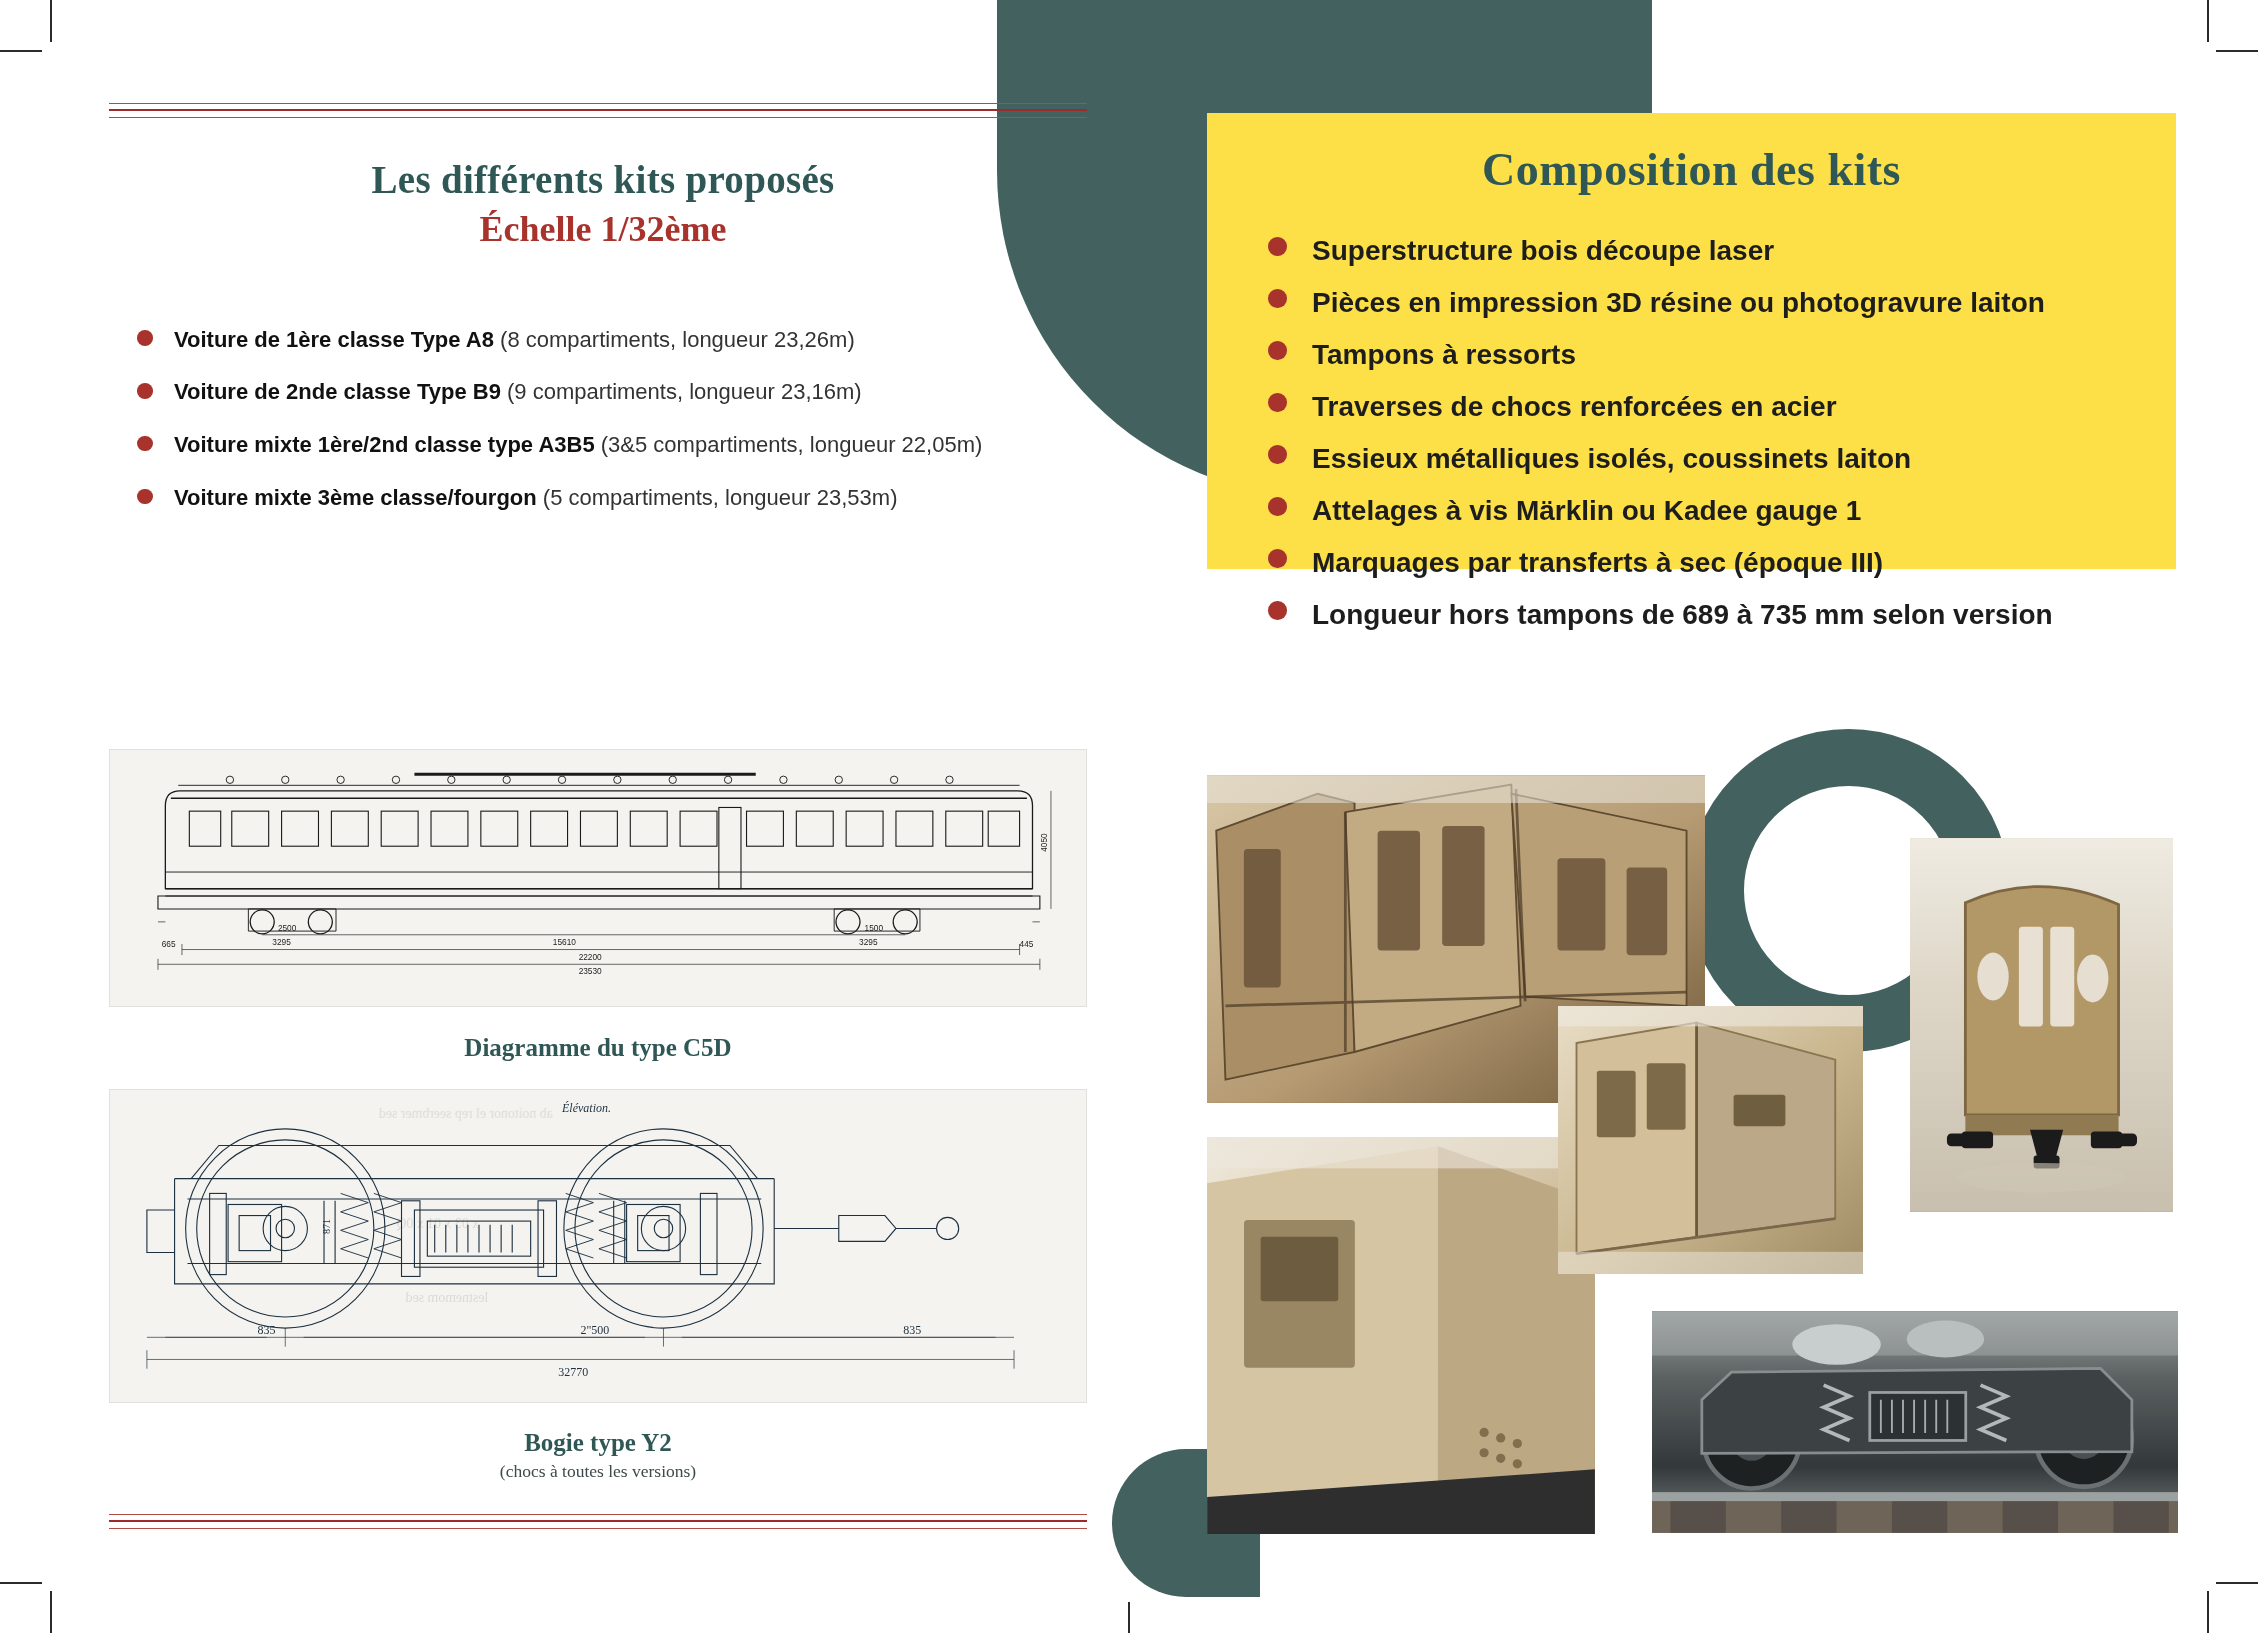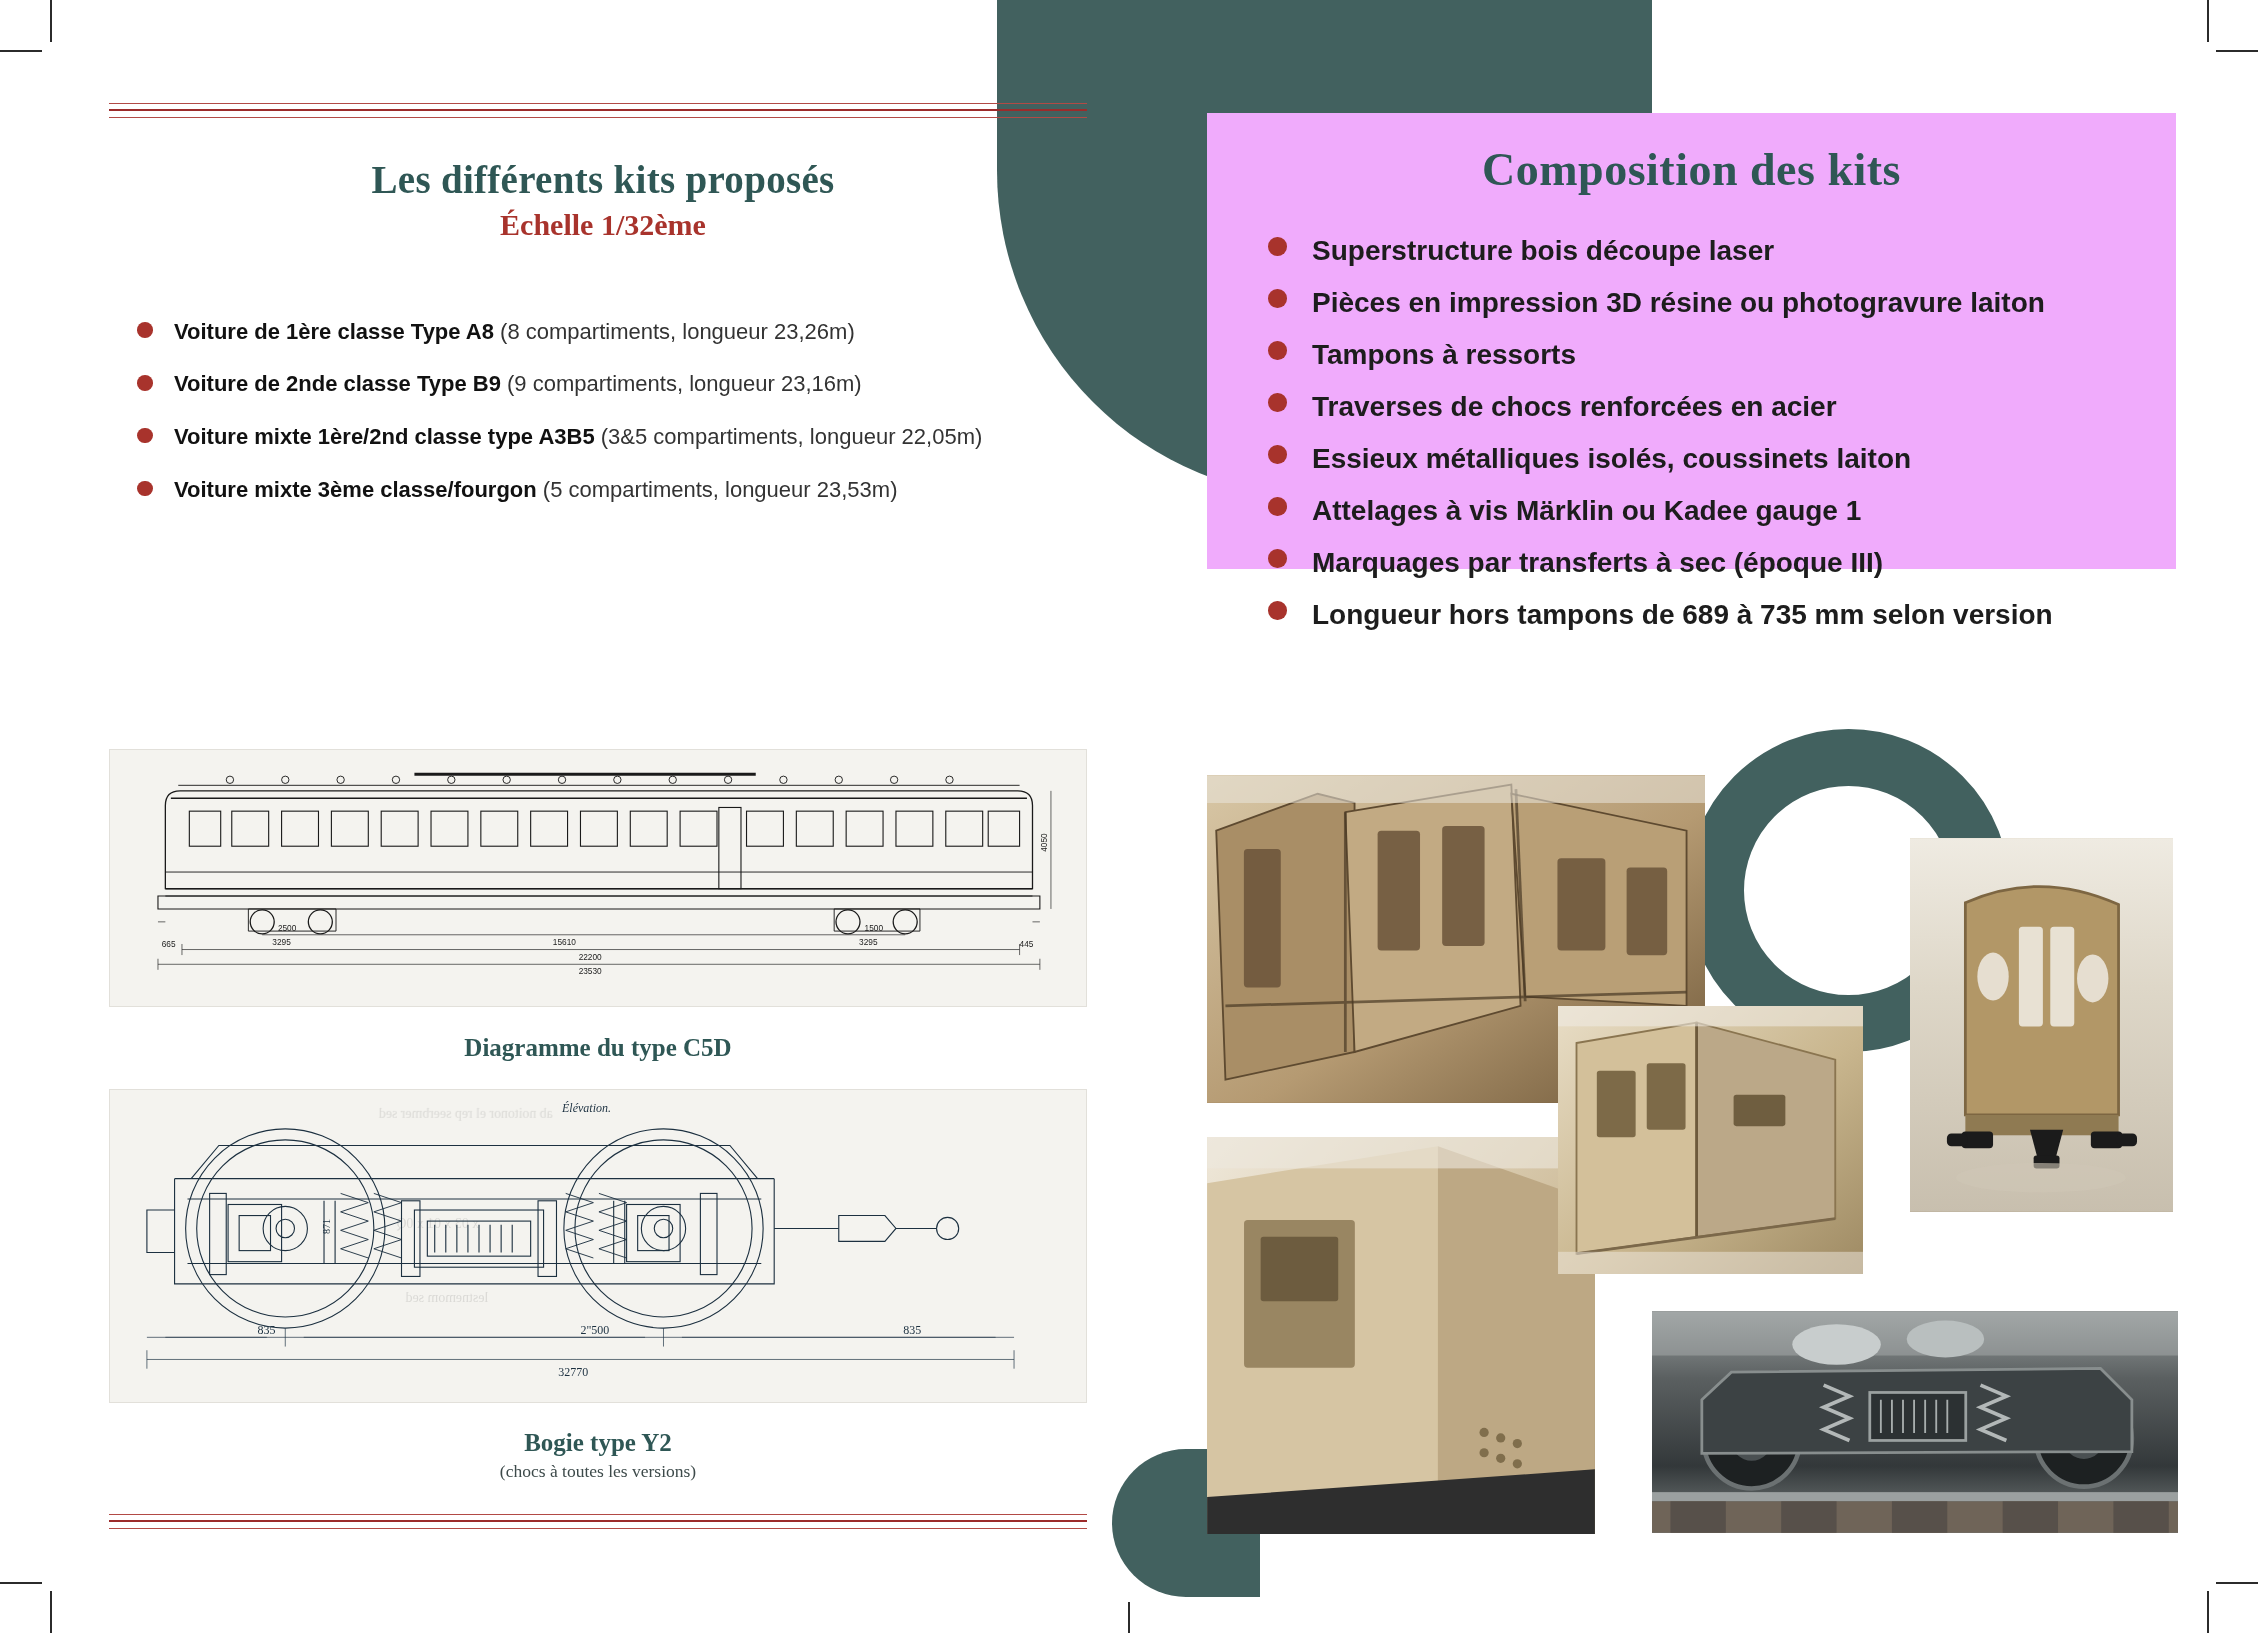--- a/index.html
+++ b/index.html
@@ -82,21 +82,21 @@
     font-family: "Liberation Serif", serif;
     font-weight: bold;
     font-size: 39px;
     color: #2f5755;
     text-align: center;
     letter-spacing: 0.3px;
   }
   .title-sub {
     font-family: "Liberation Serif", serif;
     font-weight: bold;
-    font-size: 30px;
+    font-size: 36px;
     color: #a8332c;
     text-align: center;
     margin-top: 5.5px;
   }
 
   .kit-list {
     margin: 74px 0 0 28px;
     padding: 0;
     list-style: none;
   }
@@ -158,21 +158,21 @@
     color: #3d4a4a;
   }
 
   
   .compo-panel {
     position: absolute;
     left: 1207px;
     top: 113px;
     width: 969px;
     height: 456px;
-    background: #f0abfc;
+    background: #fde047;
   }
   .compo-title {
     font-family: "Liberation Serif", serif;
     font-weight: bold;
     font-size: 46px;
     color: #2f5755;
     text-align: center;
     margin-top: 29.5px;
     letter-spacing: 0.5px;
   }

